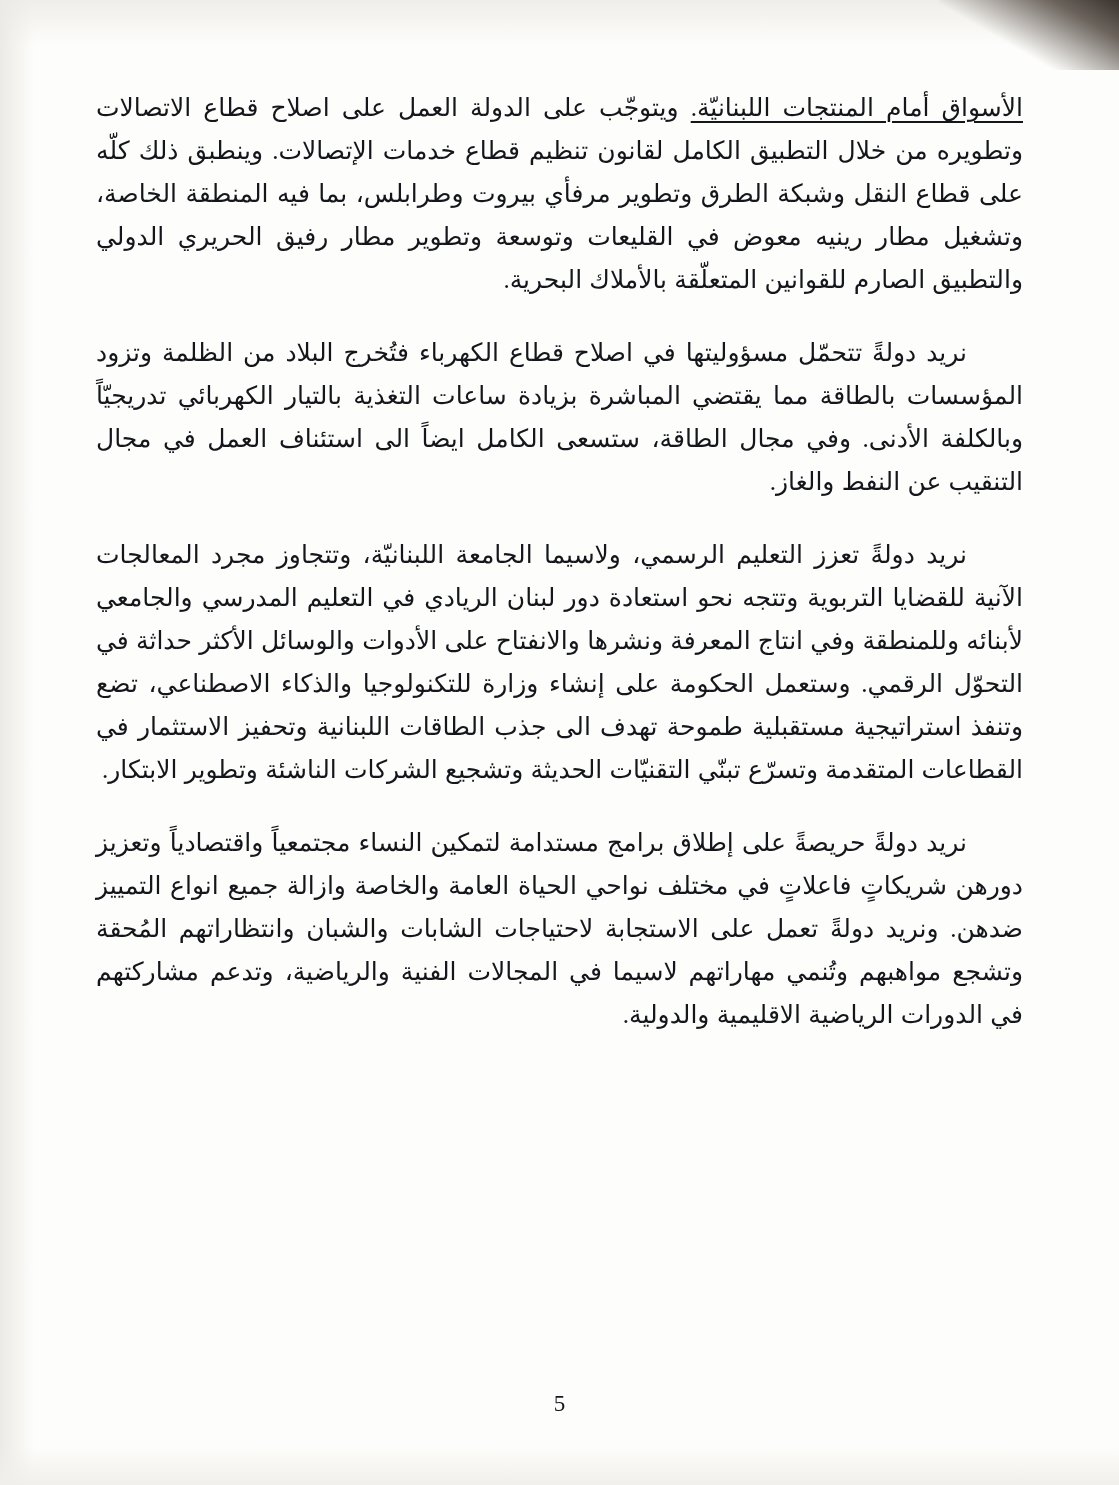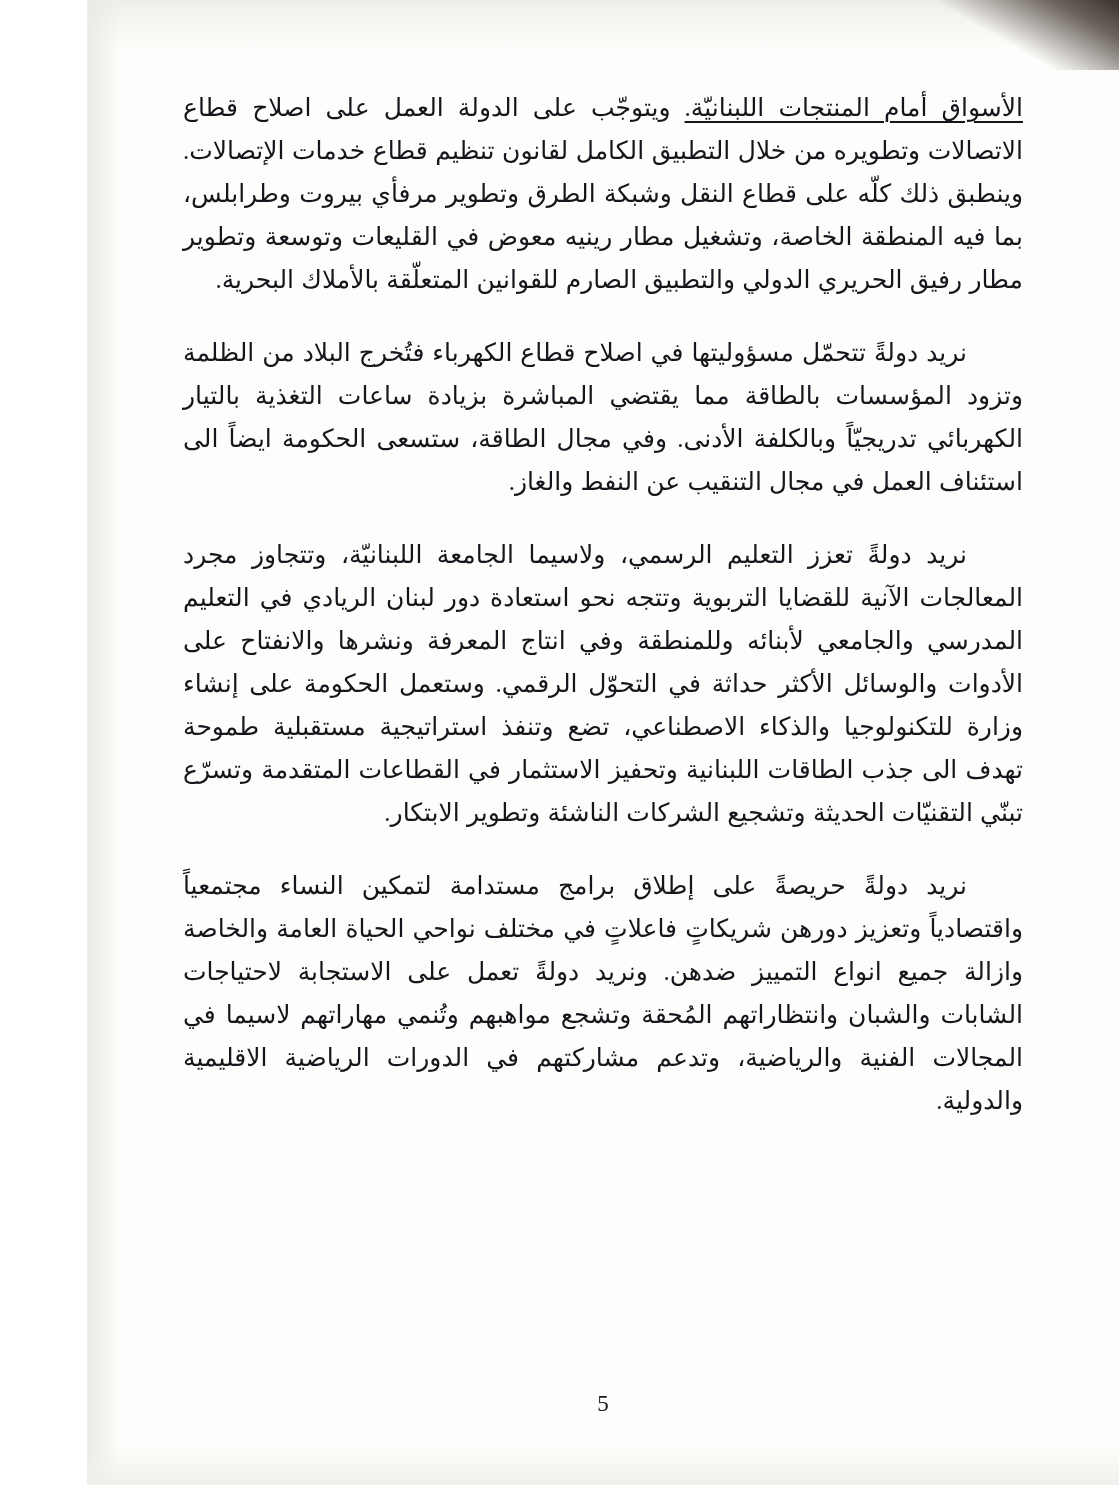--- a/index.html
+++ b/index.html
@@ -2,21 +2,21 @@
 <html lang="ar" dir="rtl"><head>
 <meta charset="utf-8">
 <style>
   html, body {
     margin: 0;
     padding: 0;
     background: #ffffff;
   }
   .page {
     position: relative;
-    width: 1032px;
+    width: 1119px;
     height: 1485px;
     background: #fdfdfb;
     overflow: hidden;
     font-family: "Liberation Serif", "DejaVu Serif", serif;
   }
   
   .scan-shadow-top {
     position: absolute;
     top: 0; left: 0; right: 0;
     height: 46px;
@@ -91,21 +91,21 @@
 
   <div class="scan-shadow-top"></div>
   <div class="scan-shadow-corner"></div>
   <div class="scan-shadow-left"></div>
   <div class="scan-shadow-bottom"></div>
 
   <div class="content">
 
     <p class="para first-para"><span class="underline">الأسواق أمام المنتجات اللبنانيّة.</span><span> ويتوجّب على الدولة العمل على اصلاح قطاع الاتصالات وتطويره من خلال التطبيق الكامل لقانون تنظيم قطاع خدمات الإتصالات. وينطبق ذلك كلّه على قطاع النقل وشبكة الطرق وتطوير مرفأي بيروت وطرابلس، بما فيه المنطقة الخاصة، وتشغيل مطار رينيه معوض في القليعات وتوسعة وتطوير مطار رفيق الحريري الدولي والتطبيق الصارم للقوانين المتعلّقة بالأملاك البحرية.</span></p>
 
-    <p class="para indent">نريد دولةً تتحمّل مسؤوليتها في اصلاح قطاع الكهرباء فتُخرج البلاد من الظلمة وتزود المؤسسات بالطاقة مما يقتضي المباشرة بزيادة ساعات التغذية بالتيار الكهربائي تدريجيّاً وبالكلفة الأدنى. وفي مجال الطاقة، ستسعى الحكومة ايضاً الى استئناف العمل في مجال التنقيب عن النفط والغاز.</p>
+    <p class="para indent">نريد دولةً تتحمّل مسؤوليتها في اصلاح قطاع الكهرباء فتُخرج البلاد من الظلمة وتزود المؤسسات بالطاقة مما يقتضي المباشرة بزيادة ساعات التغذية بالتيار الكهربائي تدريجيّاً وبالكلفة الأدنى. وفي مجال الطاقة، ستسعى الكامل ايضاً الى استئناف العمل في مجال التنقيب عن النفط والغاز.</p>
 
     <p class="para indent">نريد دولةً تعزز التعليم الرسمي، ولاسيما الجامعة اللبنانيّة، وتتجاوز مجرد المعالجات الآنية للقضايا التربوية وتتجه نحو استعادة دور لبنان الريادي في التعليم المدرسي والجامعي لأبنائه وللمنطقة وفي انتاج المعرفة ونشرها والانفتاح على الأدوات والوسائل الأكثر حداثة في التحوّل الرقمي. وستعمل الحكومة على إنشاء وزارة للتكنولوجيا والذكاء الاصطناعي، تضع وتنفذ استراتيجية مستقبلية طموحة تهدف الى جذب الطاقات اللبنانية وتحفيز الاستثمار في القطاعات المتقدمة وتسرّع تبنّي التقنيّات الحديثة وتشجيع الشركات الناشئة وتطوير الابتكار.</p>
 
     <p class="para indent">نريد دولةً حريصةً على إطلاق برامج مستدامة لتمكين النساء مجتمعياً واقتصادياً وتعزيز دورهن شريكاتٍ فاعلاتٍ في مختلف نواحي الحياة العامة والخاصة وازالة جميع انواع التمييز ضدهن. ونريد دولةً تعمل على الاستجابة لاحتياجات الشابات والشبان وانتظاراتهم المُحقة وتشجع مواهبهم وتُنمي مهاراتهم لاسيما في المجالات الفنية والرياضية، وتدعم مشاركتهم في الدورات الرياضية الاقليمية والدولية.</p>
 
 
   </div>
 
   <div class="page-number">5</div>
 

